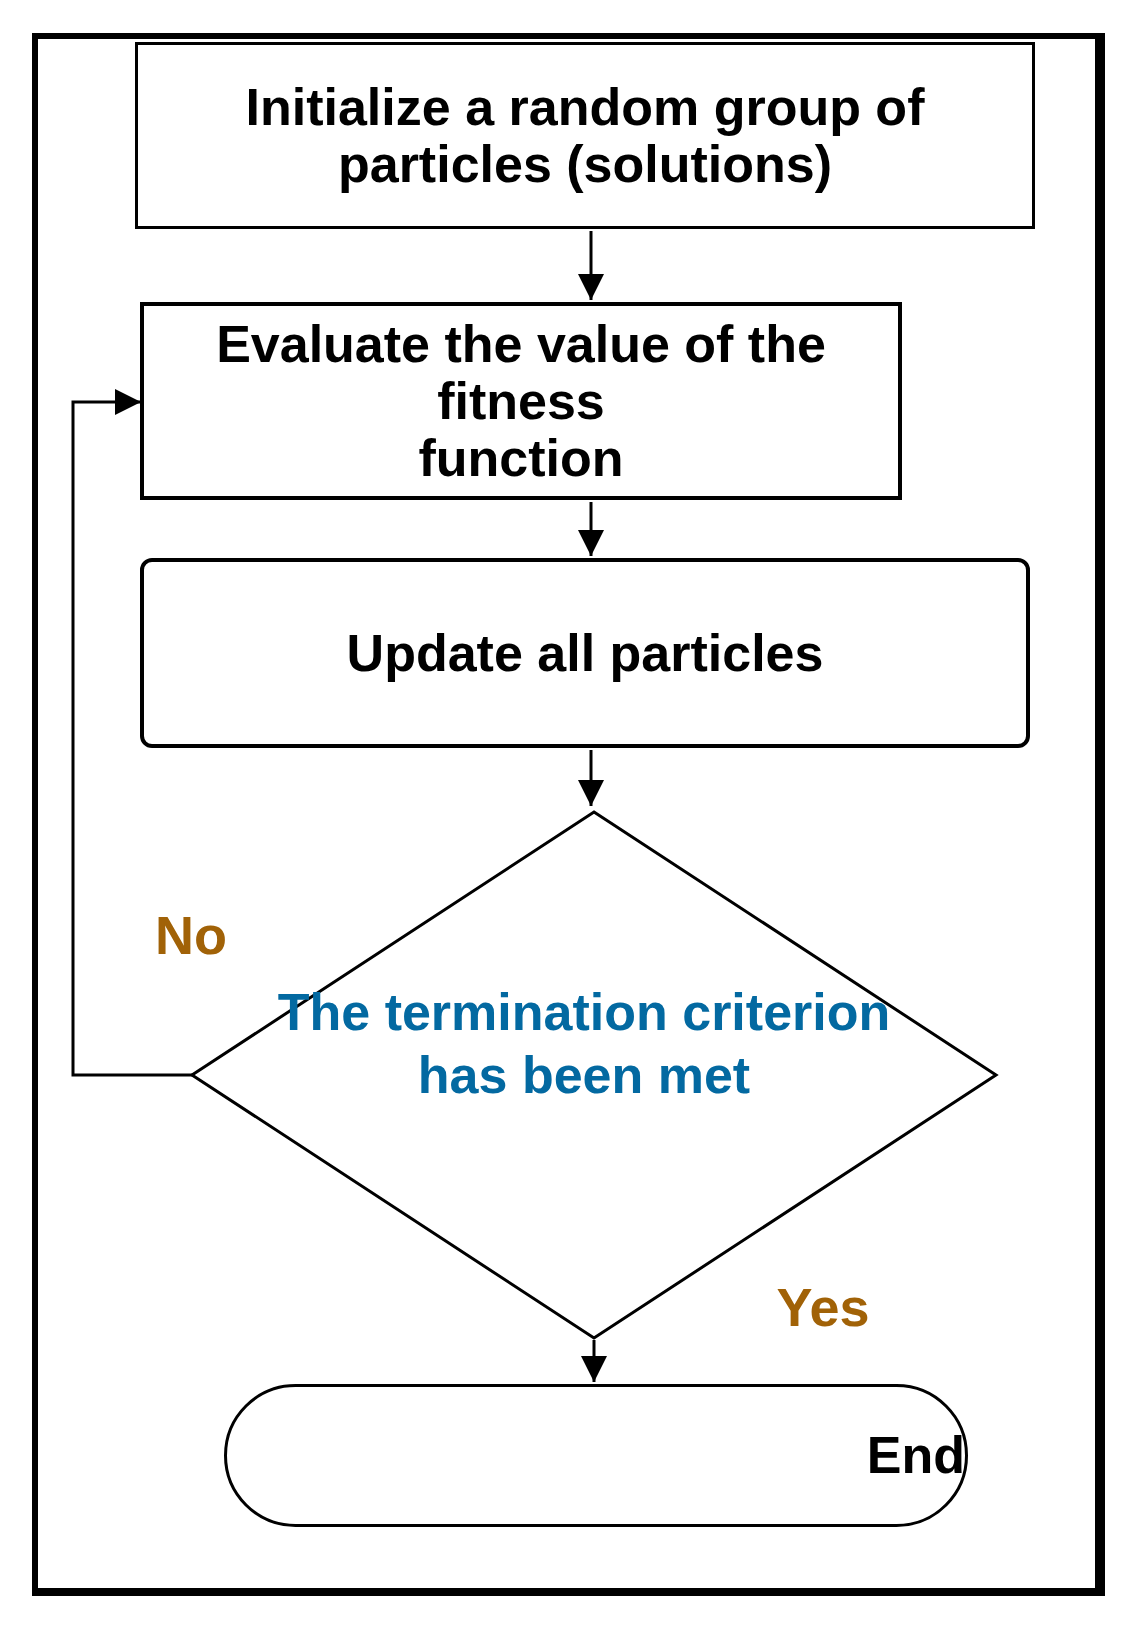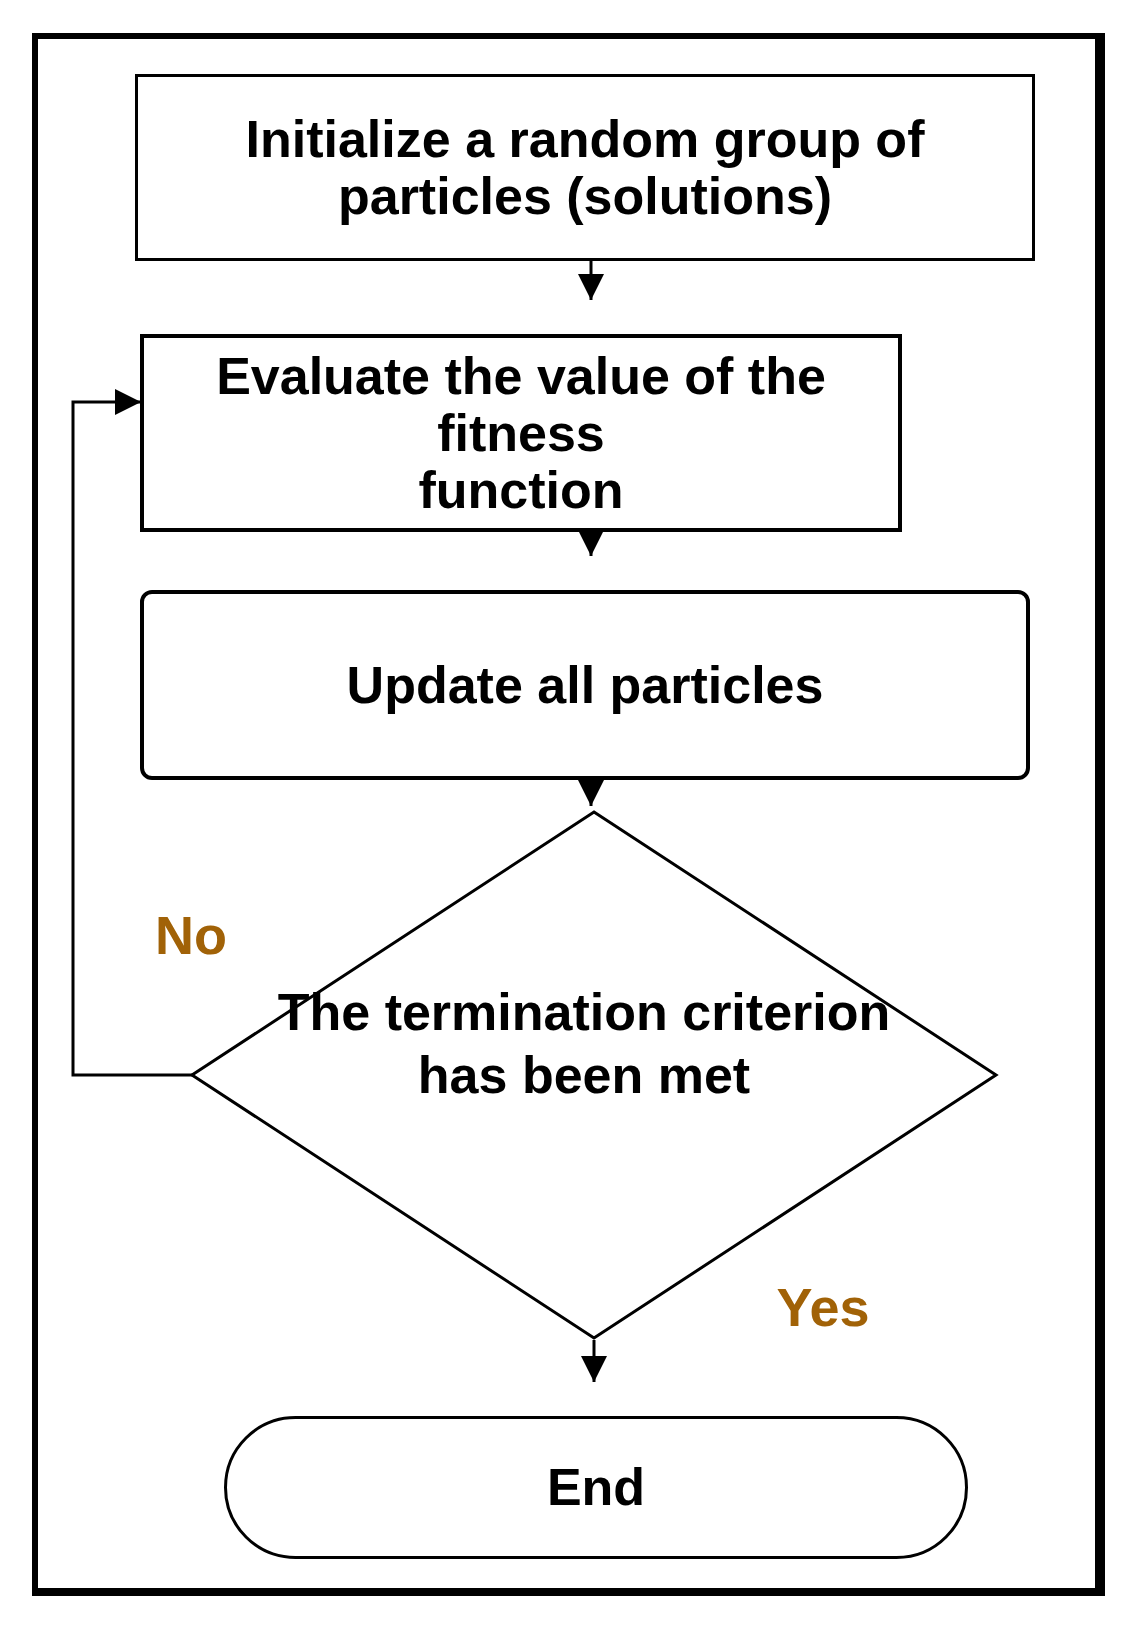--- a/index.html
+++ b/index.html
@@ -33,35 +33,34 @@
     border: 3px solid #000000;
     display: flex;
     align-items: center;
     justify-content: center;
     text-align: center;
     font-weight: bold;
     font-size: 52px;
     line-height: 57px;
     color: #000000;
     white-space: pre-wrap;
-    margin-top: 32px;
   }
   .node-init   { left: 135px; top: 42px;  width: 900px; height: 187px; border-width: 3px; }
   .node-eval   { left: 140px; top: 302px; width: 762px; height: 198px; border-width: 4px; }
   .node-update { left: 140px; top: 558px; width: 890px; height: 190px; border-width: 4px; border-radius: 12px; }
-  .node-end    { left: 224px; top: 1384px; width: 744px; height: 143px; border-width: 3px; border-radius: 75px; }
+  .node-end    { left: 224px; top: 1384px; width: 744px; height: 143px; border-width: 3px; border-radius: 75px; justify-content: flex-end; }
   .diamond-label {
     position: absolute;
     left: 144px; top: 981px;
     width: 880px;
     text-align: center;
     font-weight: bold;
     font-size: 52px;
     line-height: 63px;
-    color: #000000;
+    color: #0369a1;
     white-space: pre-wrap;
   }
   .edge-label {
     position: absolute;
     font-weight: bold;
     font-size: 54px;
     line-height: 58px;
     color: #a16207;
     text-align: center;
   }

